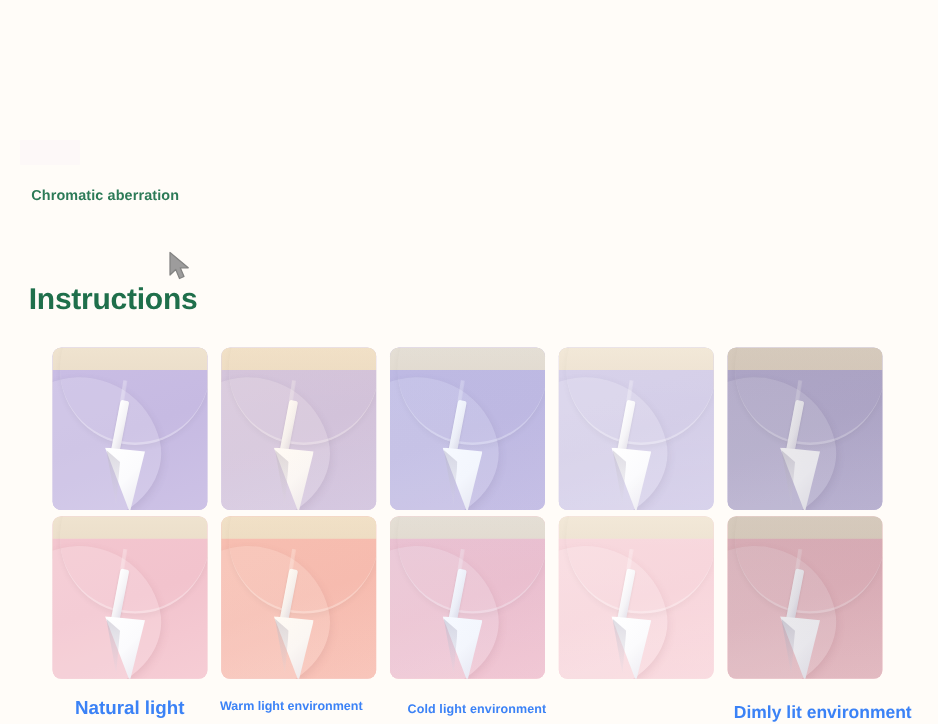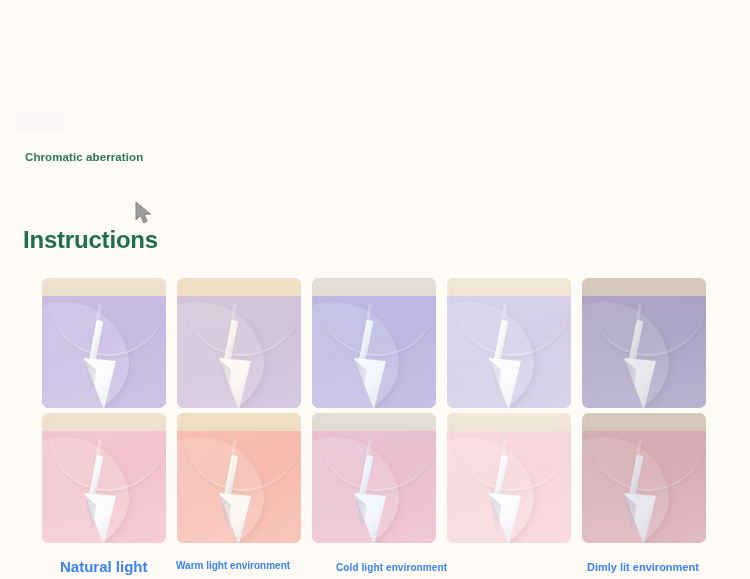--- a/index.html
+++ b/index.html
@@ -198,23 +198,23 @@
   }
   .cap {
     position: absolute;
     color: #3b82f6;
     font-weight: 700;
     white-space: nowrap;
     line-height: 1;
   }
   .cap-natural { left: 60px;  top: 7px;  font-size: 15px; }
   .cap-warm    { left: 176px; top: 9px;  font-size: 10px; }
-  .cap-cold    { left: 336px; top: 11px; font-size: 10px; letter-spacing: 0.1px; text-align: right; }
+  .cap-cold    { left: 326px; top: 11px; font-size: 10px; letter-spacing: 0.1px; text-align: right; }
   .cap-bright  { left: 426px; top: 2px;  font-size: 21px; letter-spacing: -0.2px; }
-  .cap-dim     { left: 587px; top: 10px; font-size: 11px; }
+  .cap-dim     { left: 587px; top: 10px; font-size: 14px; }
 </style>
 </head>
 <body>
 
 <div class="ghost-plate"></div>
 
 <div class="eyebrow">Chromatic aberration</div>
 
 <div class="title">Instructions</div>
 

